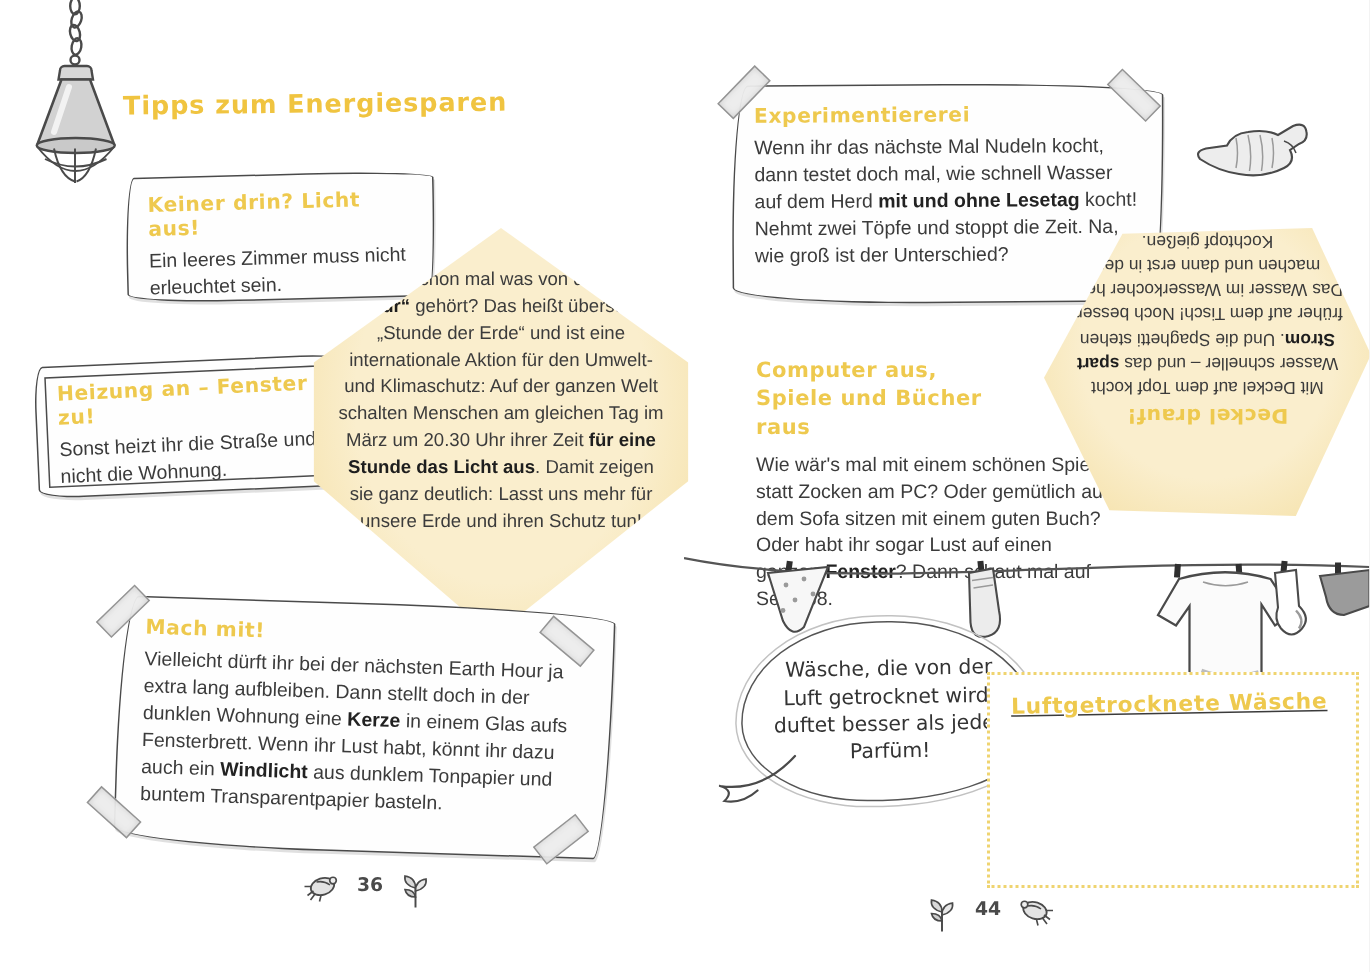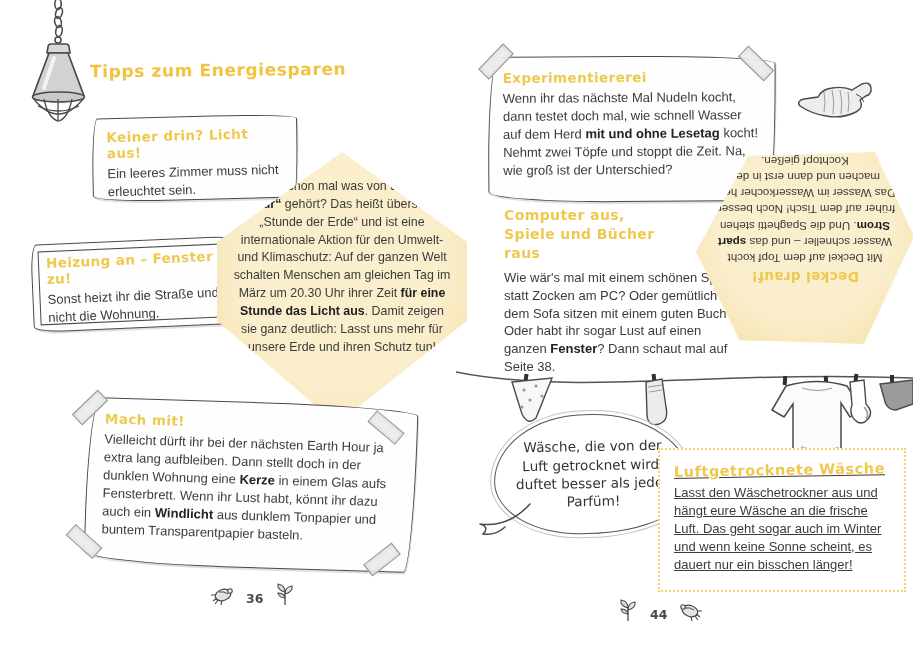--- a/index.html
+++ b/index.html
@@ -39,31 +39,31 @@
                color:#eec94e;letter-spacing:.5px;margin:0 0 6px 0;transform:rotate(-1deg);}
 
   
   .bubble{background:#fff;border:1.8px solid #555;
           border-radius:48% 52% 55% 45% / 58% 62% 42% 46%;
           outline:1px solid #c2c2c2;outline-offset:3px;
           display:flex;align-items:center;justify-content:center;text-align:center;
           font-family:"DejaVu Sans",sans-serif;font-size:13.6px;line-height:1.35;
           color:#333;padding:10px 14px;transform:rotate(-1deg);}
 
-  .footer{display:flex;align-items:flex-end;gap:12px;font-family:"DejaVu Sans",sans-serif;
+  .footer{display:flex;align-items:flex-start;gap:12px;font-family:"DejaVu Sans",sans-serif;
           font-size:12.5px;font-weight:700;color:#4a4a4a;}
 
   svg{display:block;}
 </style>
 </head>
 <body>
 
 <div class="spread">
 
-  <div class="abs" style="left:12px;top:0;width:456px;height:648px;">
+  <div class="abs" style="left:4px;top:0;width:456px;height:648px;">
 
     <svg class="abs" style="left:6px;top:0;" width="84" height="128" viewBox="0 0 84 128">
       <g stroke="#4a4a4a" fill="none" stroke-width="1.6">
         <ellipse cx="40" cy="4" rx="3.2" ry="5.5"></ellipse>
         <ellipse cx="41" cy="13" rx="3.2" ry="5.5" transform="rotate(18 41 13)"></ellipse>
         <ellipse cx="40" cy="22" rx="3.2" ry="5.5" transform="rotate(-14 40 22)"></ellipse>
         <ellipse cx="41" cy="31" rx="3.2" ry="5.5" transform="rotate(10 41 31)"></ellipse>
         <circle cx="40" cy="40" r="3"></circle>
       </g>
       <path d="M33 44 h15 a3 3 0 0 1 3 3 l1 6 h-23 l1 -6 a3 3 0 0 1 3 -3 z" fill="#d8d8d8" stroke="#4a4a4a" stroke-width="1.6"></path>
@@ -128,21 +128,21 @@
     <div class="tape" style="left:22px;top:38px;transform:rotate(-46deg);"></div>
     <div class="tape" style="left:282px;top:40px;transform:rotate(44deg);"></div>
 
     <svg class="abs" style="left:338px;top:64px;" width="86" height="48" viewBox="0 0 86 48">
       <path d="M6 26 q-4 -5 4 -7 l14 -2 q4 -8 14 -9 q12 -2 20 2 l10 -6 q8 -3 9 4 q1 6 -5 8 l-6 4 q4 8 -4 12 q-14 7 -30 4 q-14 -2 -26 -10 z" fill="#ededed" stroke="#4a4a4a" stroke-width="1.4"></path>
       <path d="M30 12 q2 10 0 20 M38 10 q3 12 1 24 M46 10 q3 12 1 24 M54 12 q2 10 0 20" stroke="#9a9a9a" stroke-width="1" fill="none"></path>
       <path d="M62 14 q6 2 8 8" stroke="#4a4a4a" stroke-width="1" fill="none"></path>
     </svg>
 
     <div class="abs" style="left:48px;top:190px;width:238px;">
-      <div class="note-head" style="font-size:14px;line-height:1.35;width:170px;margin-bottom:6px;">Computer aus, Spiele und Bücher raus</div>
+      <div class="note-head" style="font-size:14px;line-height:1.35;width:170px;margin-bottom:6px;margin-top:32px;">Computer aus, Spiele und Bücher raus</div>
       <div class="note-body">Wie wär's mal mit einem schönen Spiel statt Zocken am PC? Oder gemütlich auf dem Sofa sitzen mit einem guten Buch? Oder habt ihr sogar Lust auf einen ganzen <b>Fenster</b>? Dann schaut mal auf Seite 38.</div>
     </div>
 
     <div class="abs hex hex-right" style="left:240px;top:136px;width:218px;height:192px;">
       <div style="transform:rotate(180deg);padding:14px 18px 0;">
         <div class="note-head" style="text-align:center;margin-bottom:3px;">Deckel drauf!</div>
         <div class="hex-text" style="font-size:11.6px;line-height:1.4;">Mit Deckel auf dem Topf kocht Wasser schneller – und das <b>spart Strom</b>. Und die Spaghetti stehen früher auf dem Tisch! Noch besser: Das Wasser im Wasserkocher heiß machen und dann erst in den Kochtopf gießen.</div>
       </div>
     </div>
 
@@ -189,21 +189,20 @@
 
     <div class="abs bubble" style="left:38px;top:398px;width:168px;height:98px;">
       <span>Wäsche, die von der Luft getrocknet wird, duftet besser als jedes Parfüm!</span>
     </div>
     <svg class="abs" style="left:14px;top:486px;" width="64" height="40" viewBox="0 0 64 40">
       <path d="M60 2 Q38 26 10 22 M10 22 q10 3 3 10 q12 2 22 -7" stroke="#4a4a4a" stroke-width="1.5" fill="none" stroke-linecap="round"></path>
     </svg>
 
     <div class="abs dotted-box" style="left:202px;top:432px;width:216px;height:116px;">
       <div class="script-head">Luftgetrocknete Wäsche</div>
-      <div class="note-body">Lasst den Wäschetrockner aus und hängt eure Wäsche an die frische Luft. Das geht sogar auch im Winter und wenn keine Sonne scheint, es dauert nur ein bisschen länger!</div>
     </div>
 
     <div class="abs footer" style="left:162px;top:582px;">
       <svg width="20" height="24" viewBox="0 0 20 24">
         <path d="M10 23 V8" stroke="#4a4a4a" stroke-width="1.3" fill="none"></path>
         <path d="M10 10 Q2 8 3 2 Q10 3 10 10 Z" fill="#d9d9d9" stroke="#4a4a4a" stroke-width="1.1"></path>
         <path d="M10 12 Q18 10 17 4 Q10 5 10 12 Z" fill="#e8e8e8" stroke="#4a4a4a" stroke-width="1.1"></path>
         <path d="M10 16 Q4 16 3 11 Q9 11 10 16 Z" fill="#cfcfcf" stroke="#4a4a4a" stroke-width="1.1"></path>
       </svg>
       <span>44</span>

